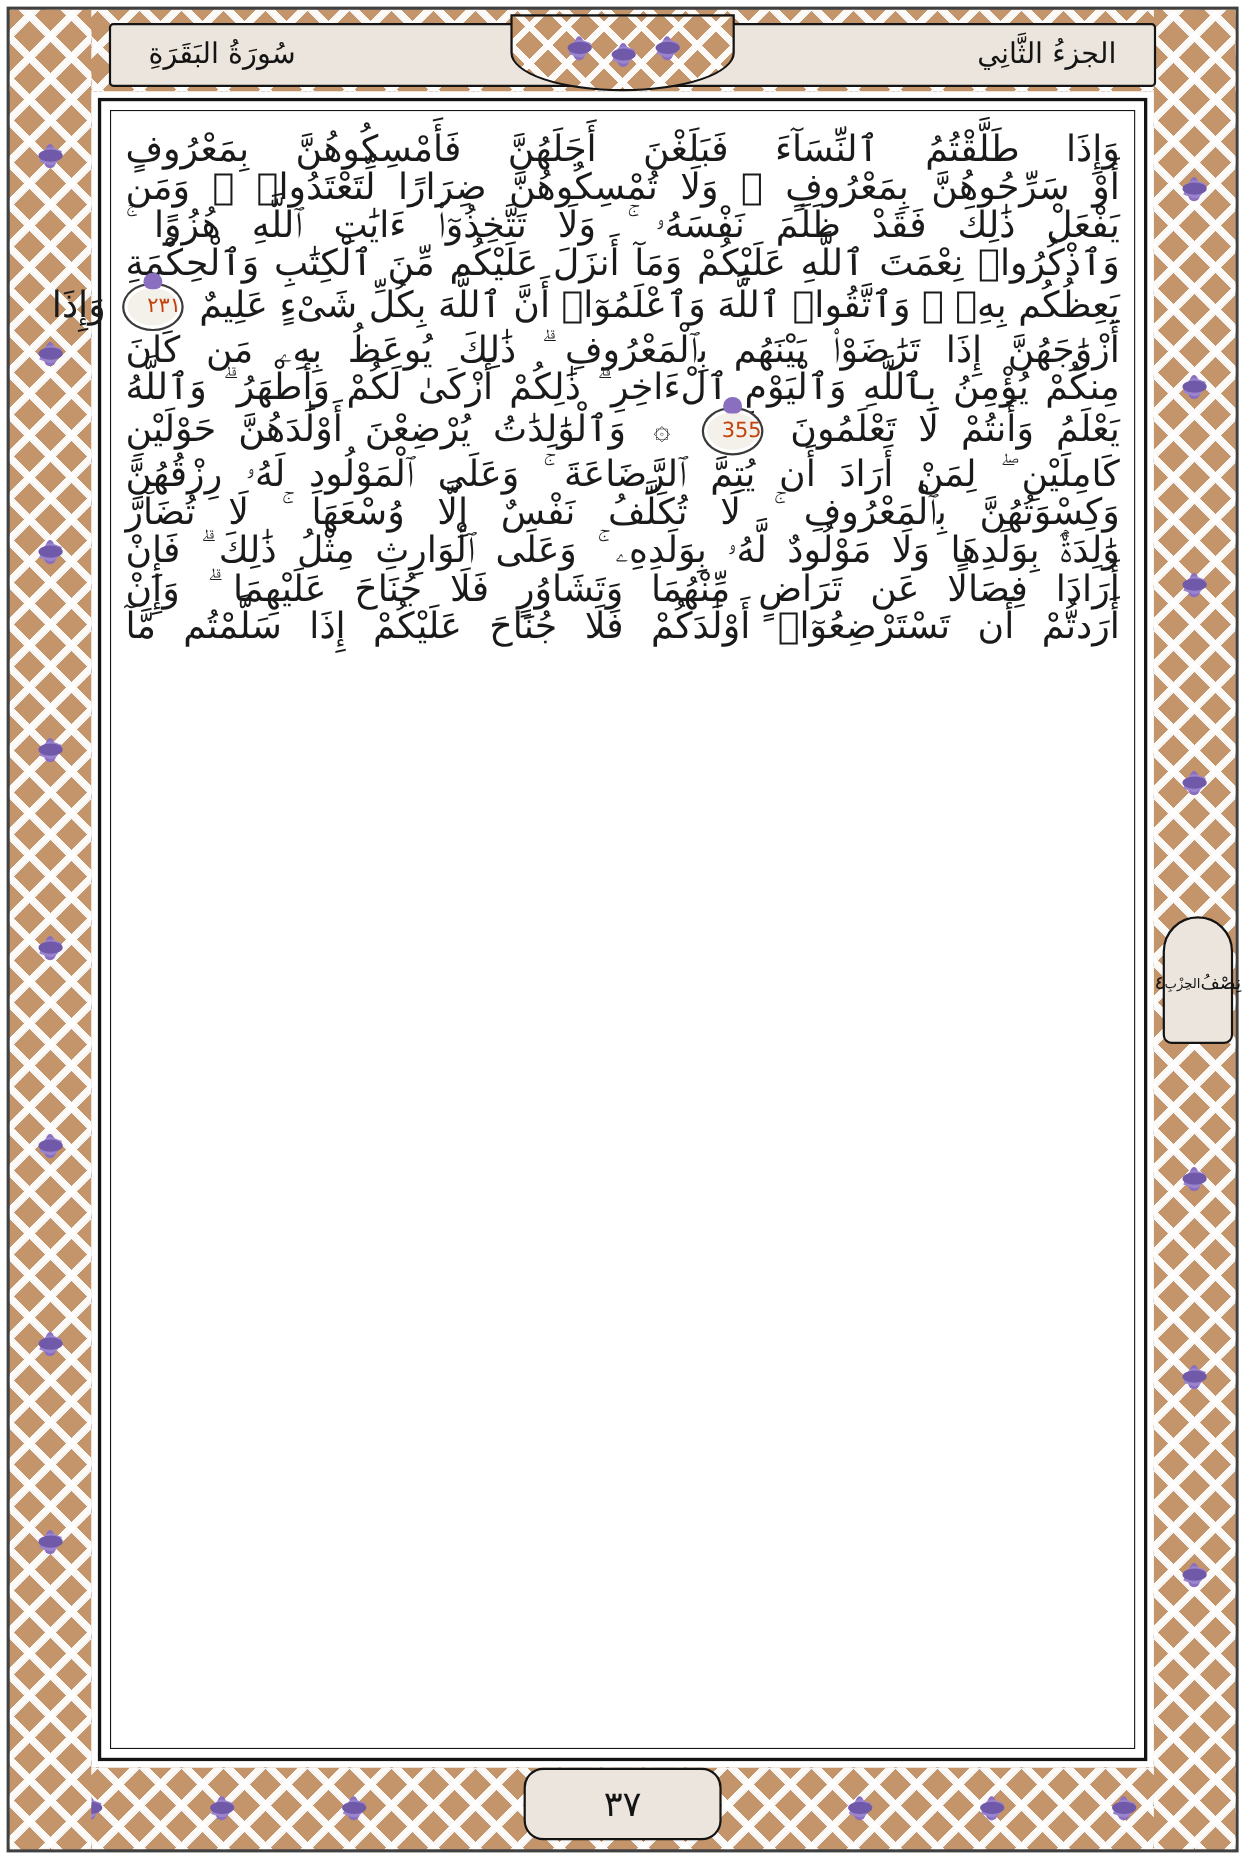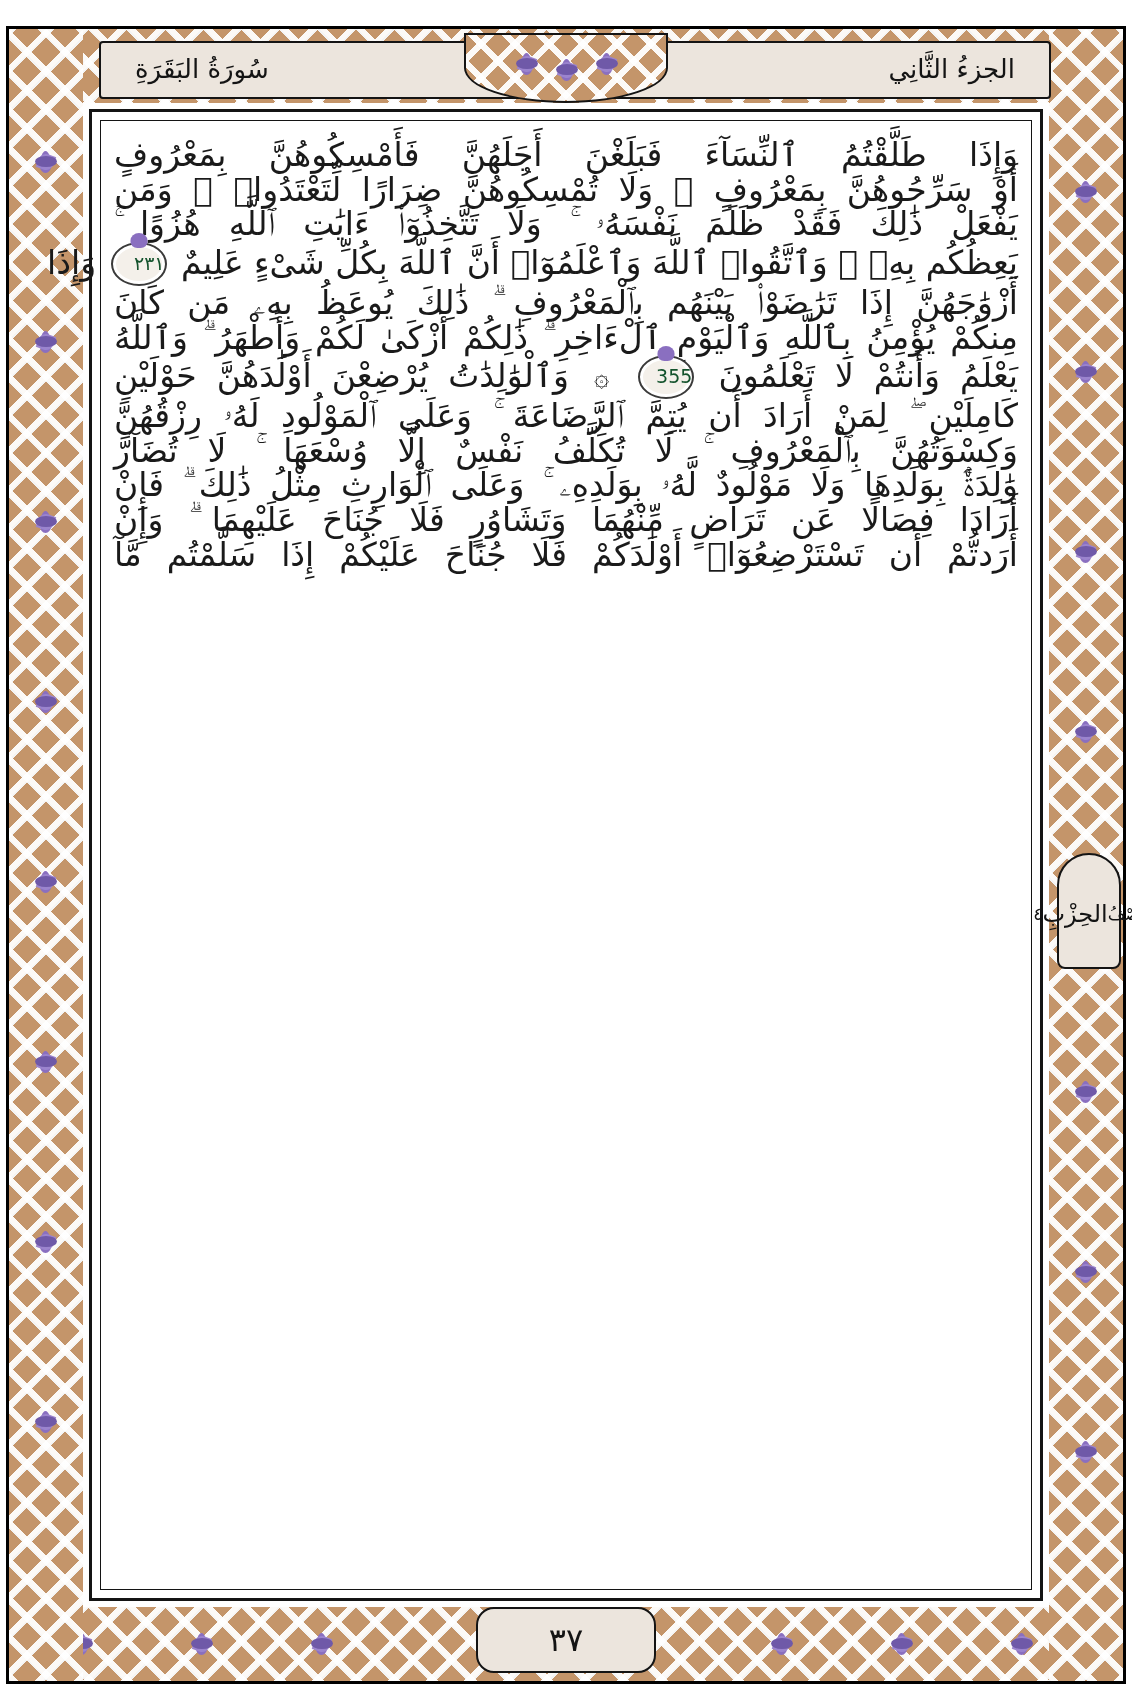--- a/index.html
+++ b/index.html
@@ -20,23 +20,22 @@
     box-sizing: border-box;
   }
 
   
   .frame-outer {
     position: absolute;
     left: 6px;
     top: 6px;
     right: 6px;
     bottom: 6px;
-    border: 3px solid #000000;
-    box-sizing: border-box;
-    margin-top: 20px;
+    border: 3px solid #404040;
+    box-sizing: border-box;
   }
 
   
   .ornament-band {
     position: absolute;
     background-color: #c4956a;
     background-image:
       
       repeating-linear-gradient(45deg,
         rgba(255,255,255,0.95) 0px, rgba(255,255,255,0.95) 7px,
@@ -171,21 +170,21 @@
     position: relative;
     min-width: 52px;
     height: 40px;
     margin: 0 4px;
     background: #f4f0ea;
     border: 2px solid #3a3a3a;
     border-radius: 50%;
     text-align: center;
     font-size: 19px;
     line-height: 38px;
-    color: #14532d;
+    color: #c2410c;
     vertical-align: middle;
     box-shadow: inset 0 0 0 3px #ffffff;
   }
   .ayah-marker::before {
     content: "";
     position: absolute;
     left: 50%;
     top: -11px;
     transform: translateX(-50%);
     width: 17px;
@@ -219,21 +218,21 @@
     box-sizing: border-box;
     padding-top: 8px;
   }
   .hizb-marker .hz {
     font-family: "DejaVu Sans", "Liberation Sans", sans-serif;
     color: #141414;
     line-height: 1.15;
     text-align: center;
   }
   .hizb-marker .hz-1 { font-size: 17px; }
-  .hizb-marker .hz-2 { font-size: 24px; text-align: right; }
+  .hizb-marker .hz-2 { font-size: 12px; text-align: right; }
   .hizb-marker .hz-3 { font-size: 17px; }
 
   
   .page-number-plaque {
     position: absolute;
     left: 50%;
     bottom: 8px;
     transform: translateX(-50%);
     width: 176px;
     height: 62px;
@@ -363,20 +362,21 @@
     </div>
 
     <div class="frame-inner">
       <div class="frame-inner-2"></div>
 
       <div class="mushaf-body">
 
         <div class="ayah-line"><span>وَإِذَا طَلَّقْتُمُ ٱلنِّسَآءَ فَبَلَغْنَ أَجَلَهُنَّ فَأَمْسِكُوهُنَّ بِمَعْرُوفٍ</span></div>
         <div class="ayah-line"><span>أَوْ سَرِّحُوهُنَّ بِمَعْرُوفٍ ۚ وَلَا تُمْسِكُوهُنَّ ضِرَارًا لِّتَعْتَدُوا۟ ۚ وَمَن</span></div>
         <div class="ayah-line"><span>يَفْعَلْ ذَٰلِكَ فَقَدْ ظَلَمَ نَفْسَهُۥ ۚ وَلَا تَتَّخِذُوٓا۟ ءَايَٰتِ ٱللَّهِ هُزُوًا ۚ</span></div>
+        <div class="ayah-line"><span>وَٱذْكُرُوا۟ نِعْمَتَ ٱللَّهِ عَلَيْكُمْ وَمَآ أَنزَلَ عَلَيْكُم مِّنَ ٱلْكِتَٰبِ وَٱلْحِكْمَةِ</span></div>
 
         <div class="ayah-line">
           <span>يَعِظُكُم بِهِۦ ۚ وَٱتَّقُوا۟ ٱللَّهَ وَٱعْلَمُوٓا۟ أَنَّ ٱللَّهَ بِكُلِّ شَىْءٍ عَلِيمٌ</span>
           <span class="ayah-marker">٢٣١</span>
           <span>وَإِذَا</span>
         </div>
 
         <div class="ayah-line"><span>أَزْوَٰجَهُنَّ إِذَا تَرَٰضَوْا۟ بَيْنَهُم بِٱلْمَعْرُوفِ ۗ ذَٰلِكَ يُوعَظُ بِهِۦ مَن كَانَ</span></div>
         <div class="ayah-line"><span>مِنكُمْ يُؤْمِنُ بِٱللَّهِ وَٱلْيَوْمِ ٱلْءَاخِرِ ۗ ذَٰلِكُمْ أَزْكَىٰ لَكُمْ وَأَطْهَرُ ۗ وَٱللَّهُ</span></div>
 

